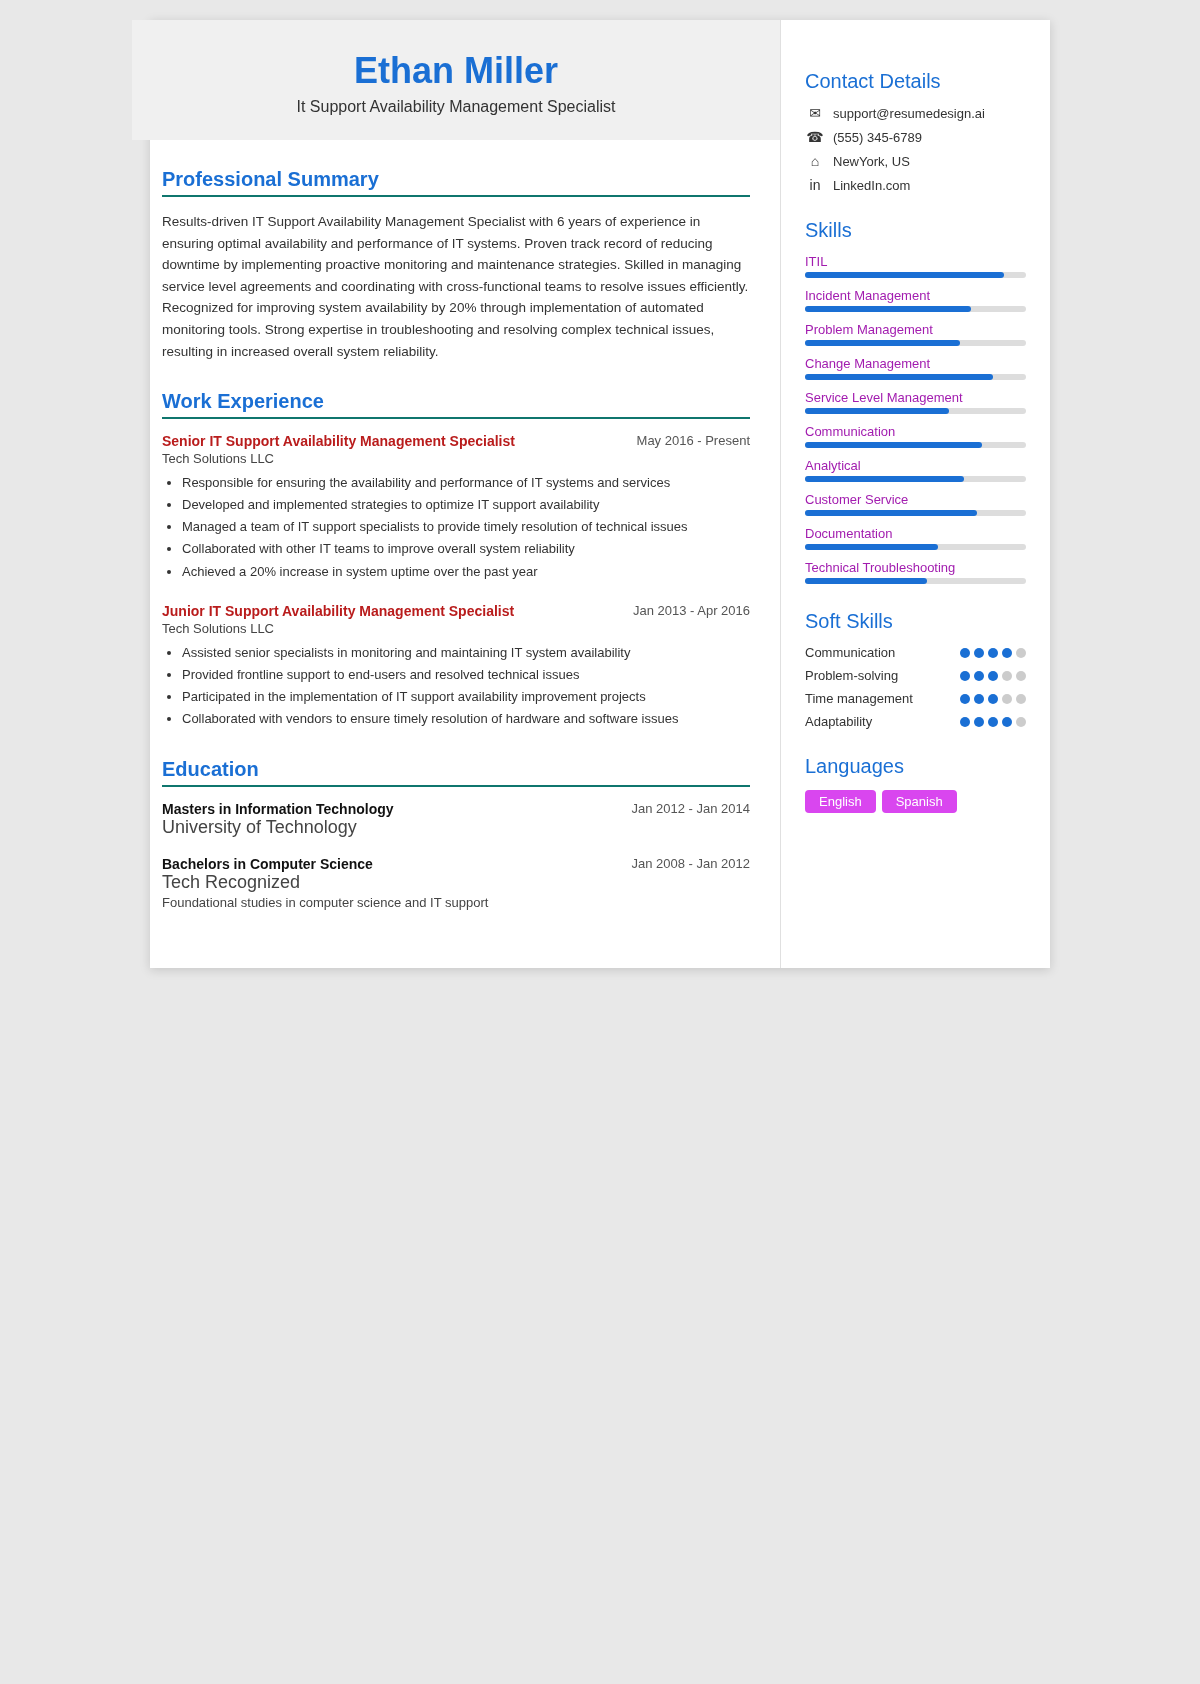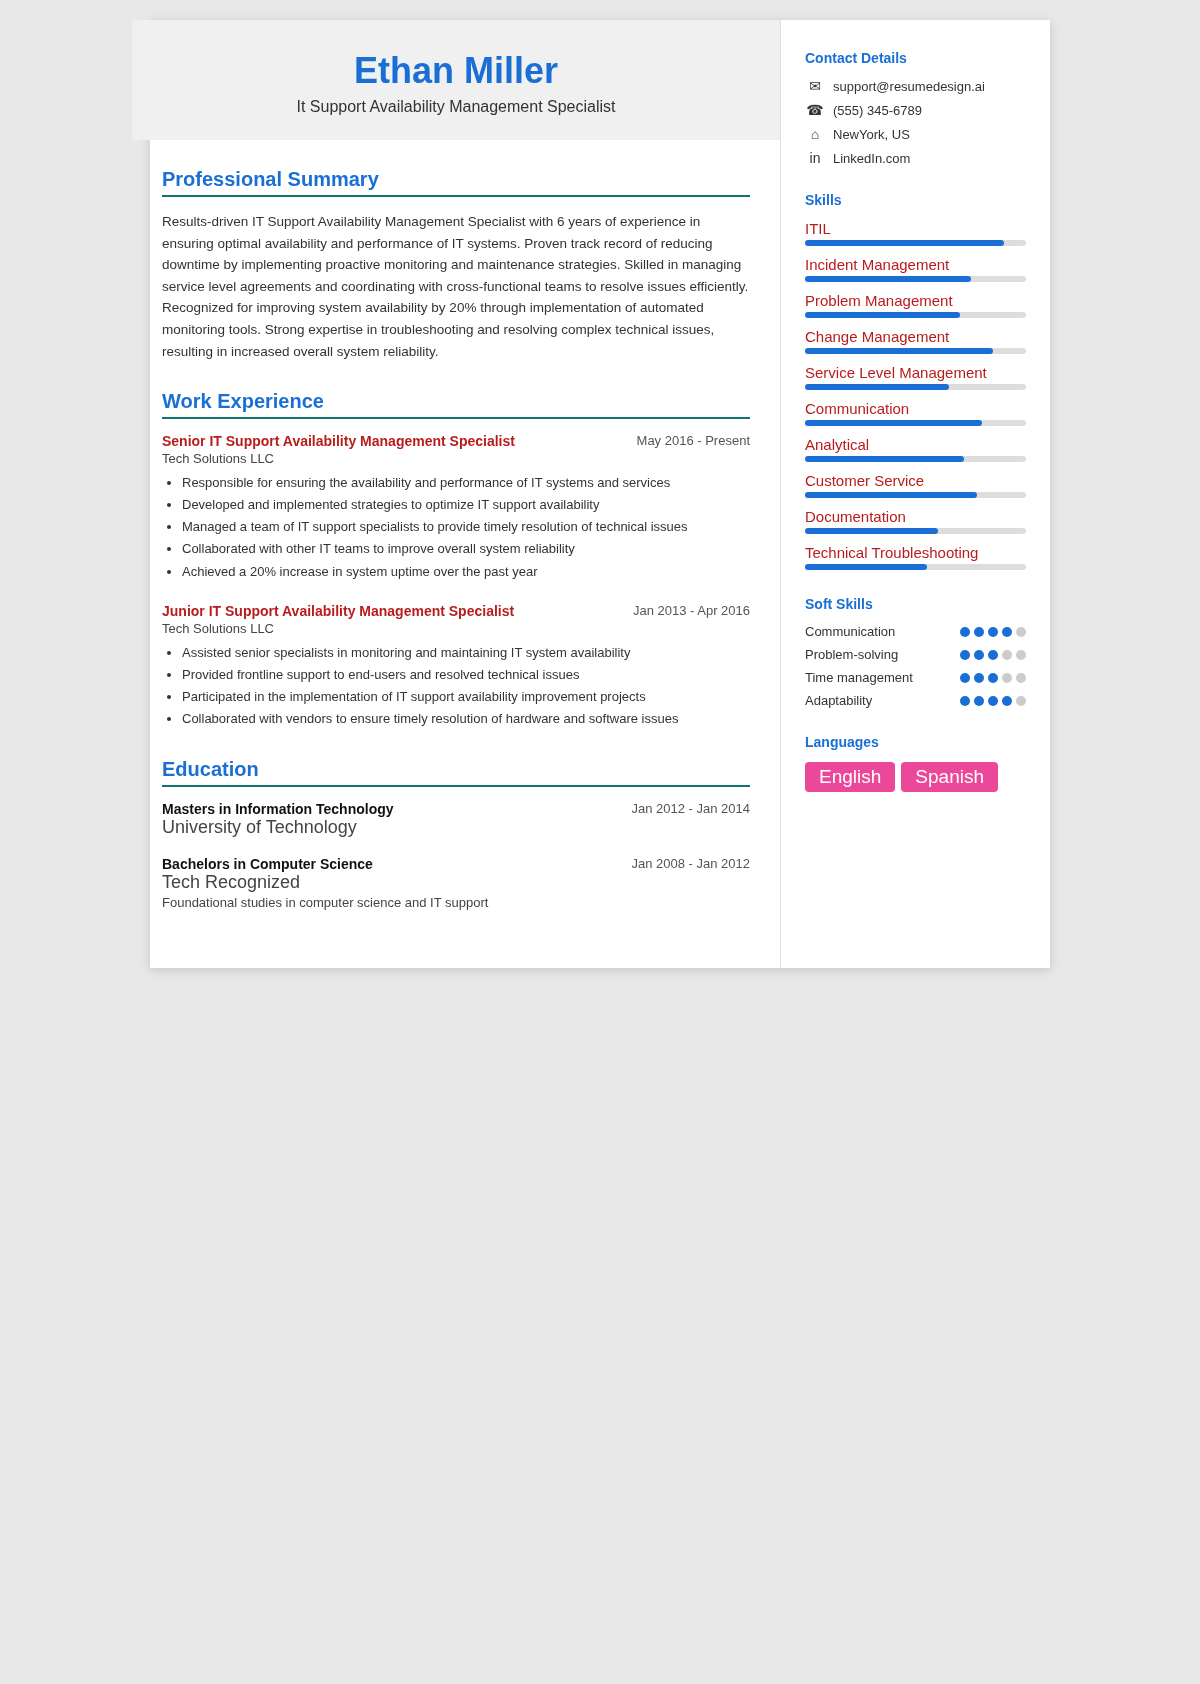--- a/index.html
+++ b/index.html
@@ -121,46 +121,47 @@
     .right-col {
       width: 270px;
       background: #fff;
       padding: 30px 24px;
       border-left: 1px solid #e0e0e0;
     }
     .right-section {
       margin-bottom: 26px;
     }
     .right-section-title {
-      font-size: 14px;
-      font-weight: bold;
+      font-size: 20px;
+      font-weight: normal;
       color: #1a6fd4;
       margin-bottom: 12px;
+      margin-top: 20px;
     }
     .contact-item {
       display: flex;
       align-items: center;
       font-size: 13px;
       color: #333;
       margin-bottom: 8px;
     }
     .contact-icon {
       width: 20px;
       text-align: center;
       margin-right: 8px;
       color: #333;
       font-size: 14px;
     }
     
     .skill-item {
       margin-bottom: 10px;
     }
     .skill-name {
-      font-size: 15px;
-      color: #b91c1c;
+      font-size: 13px;
+      color: #a21caf;
       margin-bottom: 3px;
     }
     .skill-bar-bg {
       height: 6px;
       background: #ddd;
       border-radius: 3px;
       width: 100%;
       position: relative;
     }
     .skill-bar-fill {
@@ -189,25 +190,25 @@
     .dot {
       width: 10px;
       height: 10px;
       border-radius: 50%;
     }
     .dot-filled { background: #1a6fd4; }
     .dot-empty { background: #ccc; }
     
     .language-badge {
       display: inline-block;
-      background: #ec4899;
+      background: #d946ef;
       color: #fff;
       padding: 4px 14px;
       border-radius: 4px;
-      font-size: 19px;
+      font-size: 13px;
       margin-right: 6px;
     }
   </style>
 </head>
 <body>
 
 <div class="resume-wrapper">
 
   <div class="left-col">
 

